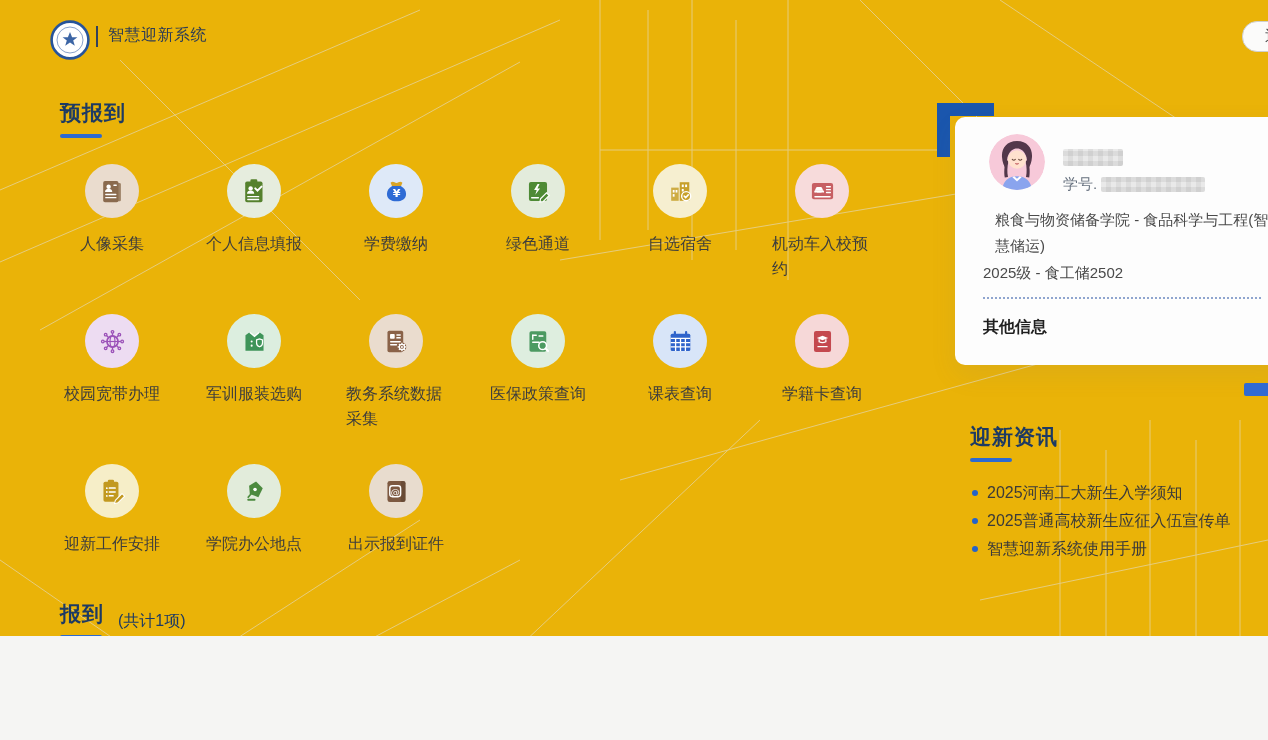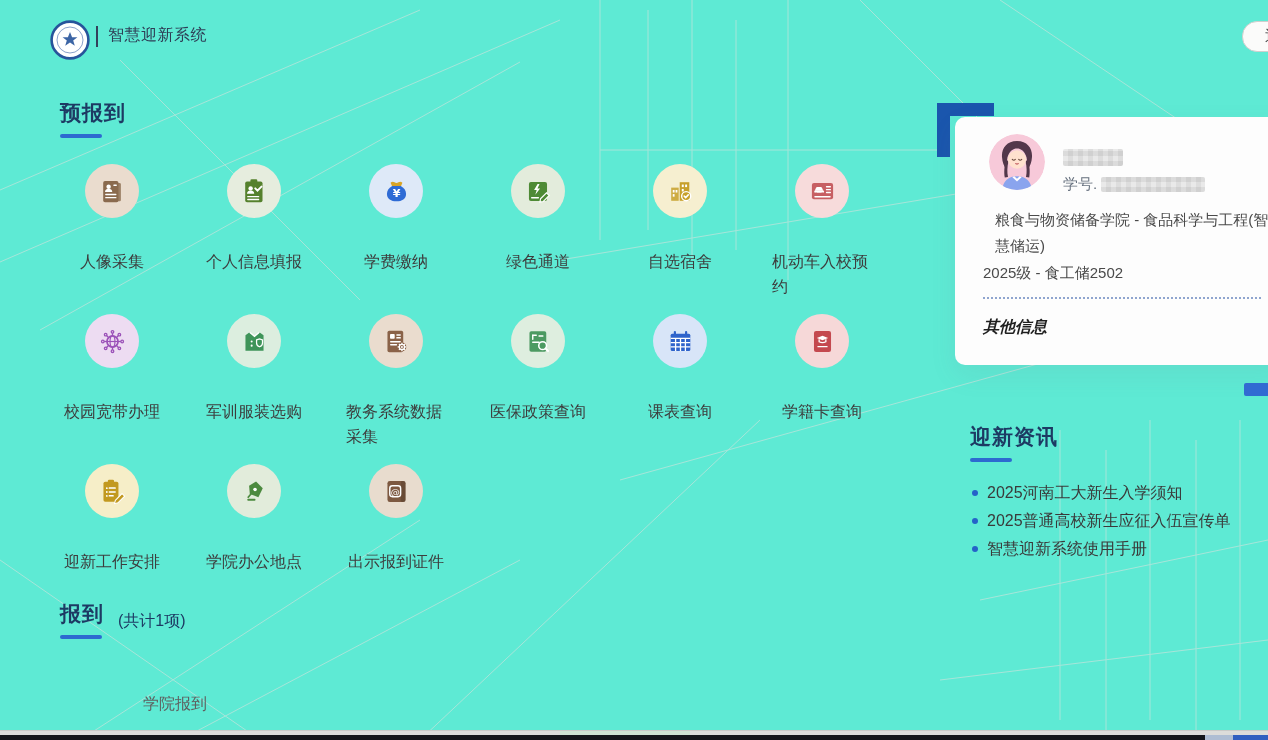--- a/index.html
+++ b/index.html
@@ -1,17 +1,17 @@
 <!DOCTYPE html>
 <html><head>
 <meta charset="utf-8">
 <style>
   html,body{margin:0;padding:0;}
   body{font-family:"Liberation Sans","DejaVu Sans",sans-serif;background:#f5f5f3;}
-  #page{position:relative;width:1268px;height:740px;overflow:hidden;background:#5eead4;}
+  #page{position:relative;width:1268px;height:636px;overflow:hidden;background:#eab308;}
   #wireframe{position:absolute;inset:0;pointer-events:none;}
 
   
   .logo{position:absolute;left:50px;top:20px;width:40px;height:40px;}
   .hdr-divider{position:absolute;left:96px;top:26px;width:2px;height:21px;background:#33415c;}
   .hdr-title{position:absolute;left:108px;top:25px;font-size:16px;color:#2e3d55;font-weight:500;letter-spacing:.5px;}
   .logout-btn{position:absolute;right:-50px;top:21px;height:29px;padding:0 22px;border:1px solid #cfcfcd;border-radius:15px;
     background:#fbfbfa;font-size:15px;color:#3a3a3a;display:flex;align-items:center;}
 
   
@@ -19,38 +19,38 @@
   .sec-underline{width:42px;height:4px;border-radius:2px;background:#2d6ad0;margin-top:7px;}
   #pre-register-head{position:absolute;left:60px;top:99px;}
   #register-head{position:absolute;left:60px;top:600px;display:flex;align-items:center;}
   .count-note{margin-left:14px;margin-top:4px;font-size:16px;font-weight:400;color:#1d3a63;}
 
   
   #tile-grid{position:absolute;left:41px;top:160px;display:grid;grid-template-columns:repeat(6,142px);grid-auto-rows:150px;}
   .tile{display:flex;flex-direction:column;align-items:center;cursor:pointer;}
   .tile-circle{width:54px;height:54px;border-radius:50%;display:flex;align-items:center;justify-content:center;margin-top:4px;}
   .tile-circle svg{width:31px;height:31px;display:block;}
-  .tile-label{margin-top:32px;font-size:16px;color:#3d3d3d;line-height:1.55;display:flex;justify-content:center;width:100%;}
+  .tile-label{margin-top:14px;font-size:16px;color:#3d3d3d;line-height:1.55;display:flex;justify-content:center;width:100%;}
   .tile-label span{display:inline-block;max-width:100px;text-align:left;}
 
   
   .corner-bracket{position:absolute;left:937px;top:103px;width:44px;height:41px;
     border-top:13px solid #1a56ad;border-left:13px solid #1a56ad;}
   .profile-card{position:absolute;left:955px;top:117px;width:332px;height:248px;background:#fdfdfd;
     border-radius:10px;box-shadow:0 10px 26px rgba(110,120,140,.10);}
   .avatar{position:absolute;left:34px;top:17px;width:56px;height:56px;border-radius:50%;overflow:hidden;}
   .mosaic{background-image:repeating-linear-gradient(0deg,rgba(0,0,0,.06) 0 5px,rgba(0,0,0,0) 5px 10px),
     repeating-linear-gradient(90deg,#e9e9e9 0 5px,#dddddd 5px 10px);border-radius:2px;}
   .name-blur{position:absolute;left:108px;top:32px;width:60px;height:17px;}
   .id-row{position:absolute;left:108px;top:58px;display:flex;align-items:center;font-size:15px;color:#66707e;}
   .id-blur{width:104px;height:15px;margin-left:4px;}
   .college{position:absolute;left:40px;top:90px;width:282px;font-size:15px;color:#4a4a4a;line-height:1.7;}
   .grade{position:absolute;left:28px;top:147px;font-size:15px;color:#4a4a4a;}
   .dotted-divider{position:absolute;left:28px;top:180px;width:278px;border-top:2px dotted #8fa5cf;}
-  .other-info{position:absolute;left:28px;top:200px;font-size:16px;font-weight:700;color:#1f1f1f;font-style:italic;}
+  .other-info{position:absolute;left:28px;top:200px;font-size:16px;font-weight:700;color:#1f1f1f;}
 
   
   #news{position:absolute;left:970px;top:423px;width:300px;}
   #news-list{margin-top:17px;}
   .news-item{display:flex;align-items:flex-start;font-size:16px;color:#3a3a3a;line-height:28px;cursor:pointer;}
   .news-dot{flex:0 0 6px;width:6px;height:6px;border-radius:50%;background:#2563c9;margin:11px 9px 0 2px;}
 
   
   .register-item{position:absolute;left:143px;top:694px;font-size:16px;color:#5f5f5f;cursor:pointer;}
 

